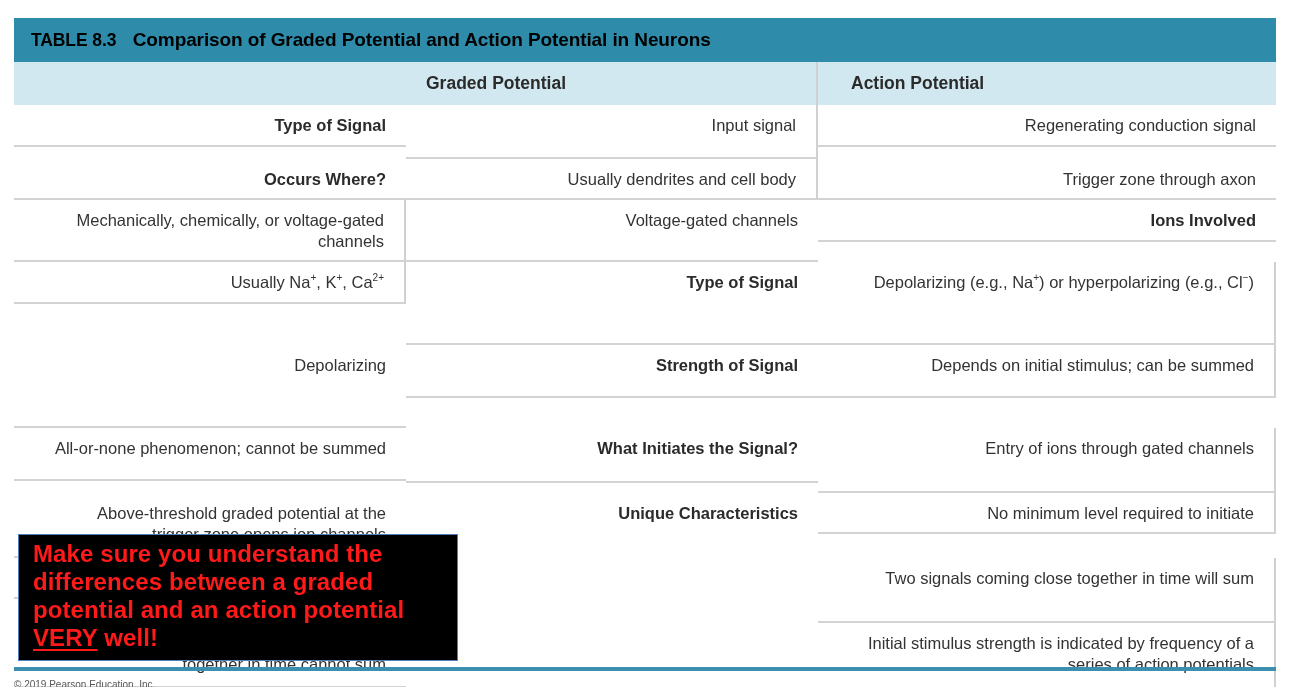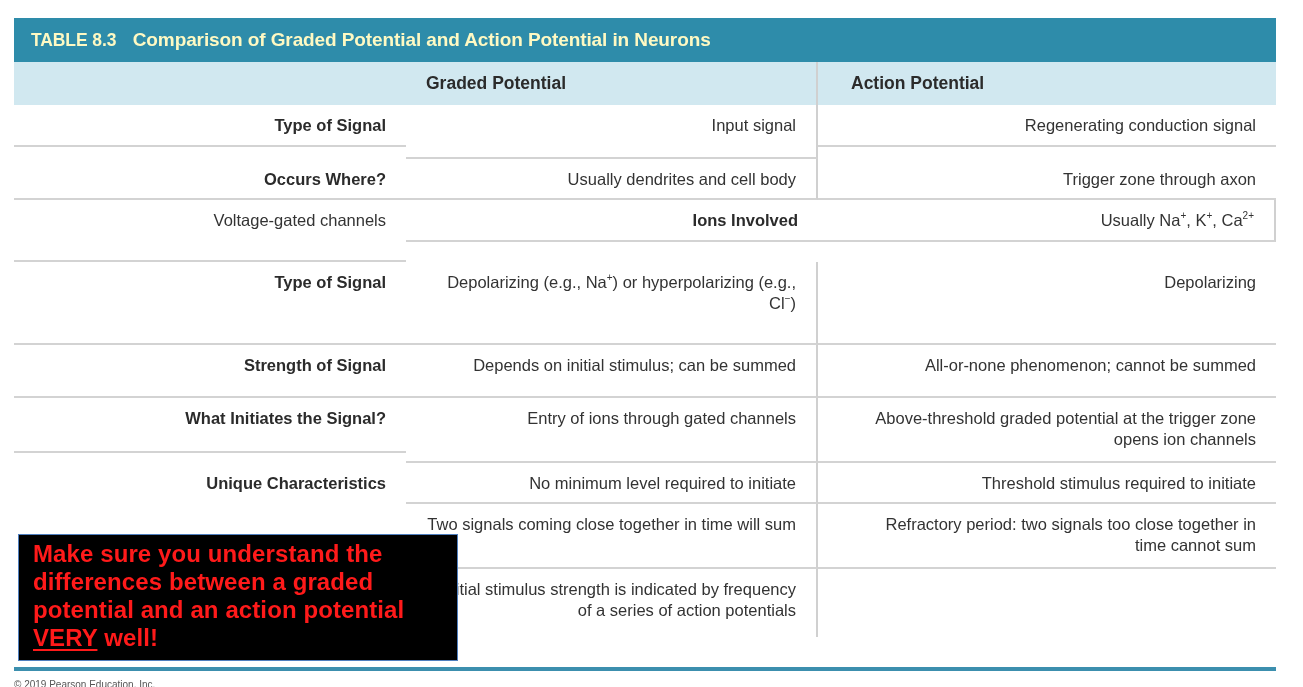--- a/index.html
+++ b/index.html
@@ -1,19 +1,19 @@
 <!DOCTYPE html>
 <html><head>
 <meta charset="utf-8">
 <style>
   html, body { margin: 0; padding: 0; background: #ffffff; }
   body { width: 1303px; height: 687px; position: relative; overflow: hidden;
          font-family: "Liberation Sans", sans-serif; color: #2b2b2b; }
   .table-wrap { position: absolute; left: 14px; top: 18px; width: 1262px; }
-  .title-bar { height: 44px; background: #2e8caa; color: #fef9c3; display: flex; align-items: center;
+  .title-bar { height: 44px; background: #2e8caa; color: #000000; display: flex; align-items: center;
                padding-left: 17px; font-weight: bold; font-size: 19px; letter-spacing: -0.1px; box-sizing: border-box; }
   .title-bar .tag { font-family: "Liberation Sans Narrow", "Liberation Sans", sans-serif; margin-right: 9px; transform: scaleX(0.92); transform-origin: left center; display: inline-block; }
   .grid { display: grid; grid-template-columns: 392px 412px 458px; text-align: right; }
   .hdr { background: #d1e8f0; height: 43px; display: flex; align-items: center; font-weight: bold; font-size: 17.5px;
          color: #2b2b2b; padding-left: 20px; box-sizing: border-box; }
   .hdr.c1, .cell.c1 { border-right: 2px solid #d0d0d0; }
   .hdr.c2, .cell.c2 { border-right: 2px solid #d0d0d0; padding-left: 33px; }
   .hdr.c0 { padding-left: 0; }
   .cell { box-sizing: border-box; padding: 10px 20px 0 20px; font-size: 16.5px; line-height: 21px; color: #333333;
           border-bottom: 2px solid #d3d3d3; }
@@ -42,20 +42,21 @@
     <div class="hdr c2" style="border-right:none;">Action Potential</div>
 
     <div class="cell c0" style="height:42px">Type of Signal</div>
     <div class="cell c1" style="height:54px">Input signal</div>
     <div class="cell c2" style="height:42px;border-right:none">Regenerating conduction signal</div>
 
     <div class="cell c0" style="height:41px">Occurs Where?</div>
     <div class="cell c1" style="height:41px">Usually dendrites and cell body</div>
     <div class="cell c2" style="height:41px;border-right:none">Trigger zone through axon</div>
 
+    <div class="cell c1" style="height:62px">Mechanically, chemically, or voltage-gated channels</div>
     <div class="cell c2" style="height:62px;border-right:none">Voltage-gated channels</div>
 
     <div class="cell c0" style="height:42px">Ions Involved</div>
     <div class="cell c1" style="height:42px">
       <span>Usually Na</span><sup>+</sup><span>, K</span><sup>+</sup><span>, Ca</span><sup>2+</sup>
     </div>
 
     <div class="cell c0" style="height:83px">Type of Signal</div>
     <div class="cell c1" style="height:83px">
       <span>Depolarizing (e.g., Na</span><sup>+</sup><span>) or hyperpolarizing (e.g., Cl</span><sup>−</sup><span>)</span>

